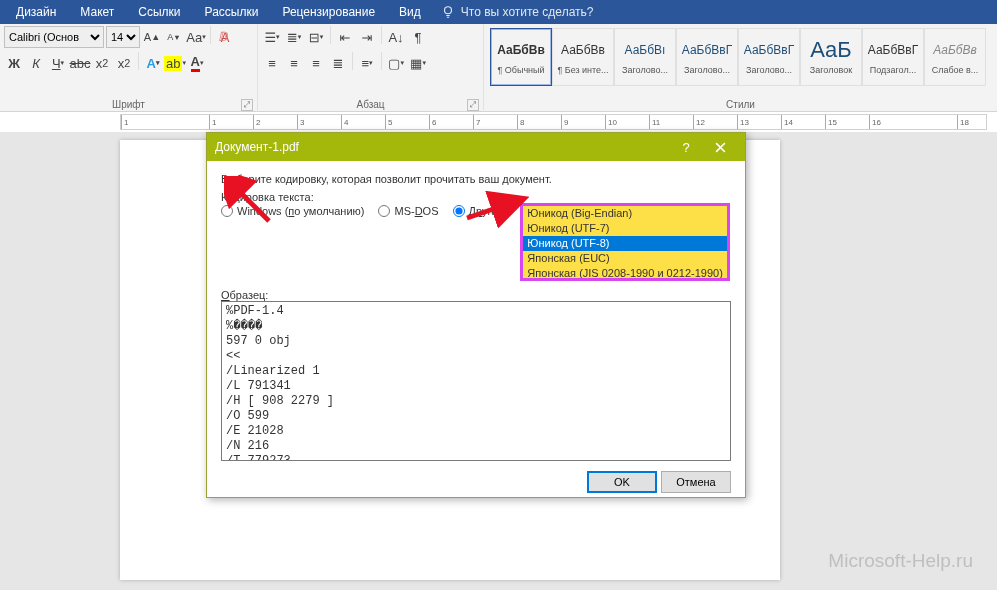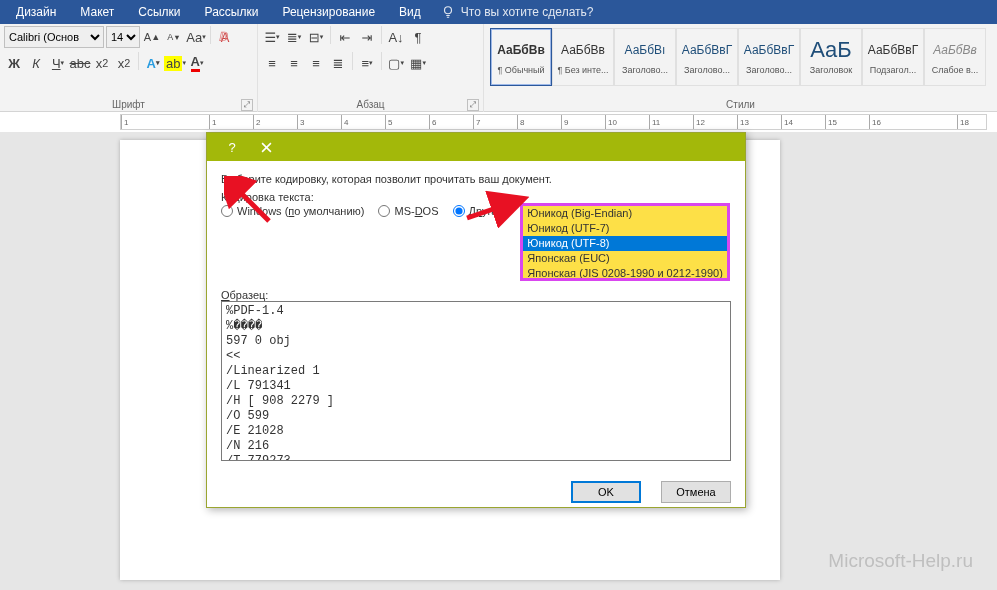--- a/index.html
+++ b/index.html
@@ -53,21 +53,21 @@
   .dlg-body { padding: 12px 14px 4px; font-size: 11px; color: #333; }
   .dlg-instr { margin-bottom: 6px; }
   .enc-row { display: flex; align-items: flex-start; gap: 14px; margin-bottom: 8px; }
   .radio { display: inline-flex; align-items: center; gap: 4px; cursor: pointer; }
   .radio input { margin: 0; width: 12px; height: 12px; }
   .enc-list { border: 3px solid #d946ef; width: 210px; height: 78px; overflow-y: scroll; background: #fde047; font-size: 11px; }
   .enc-list div { padding: 0 4px; height: 15px; line-height: 15px; white-space: nowrap; cursor: pointer; }
   .enc-list div.sel { background: #0078d7; color: #fff; }
   .sample-label { margin-top: 4px; display: block; }
   .sample-box { border: 1px solid #7a7a7a; height: 160px; overflow-y: scroll; background: #fff; font-family: "Courier New", monospace; font-size: 12px; padding: 2px 4px; white-space: pre; line-height: 1.25; }
-  .dlg-buttons { display: flex; justify-content: flex-end; gap: 20px; margin-top: 20px; }
+  .dlg-buttons { display: flex; justify-content: flex-end; gap: 4px; margin-top: 10px; }
   .dlg-btn { min-width: 70px; height: 22px; border: 1px solid #adadad; background: #e1e1e1; font-size: 11px; cursor: pointer; }
   .dlg-btn.primary { border: 1px solid #0078d7; box-shadow: 0 0 0 1px #0078d7 inset; }
 
   
   .arrow { position: absolute; pointer-events: none; }
 
   .watermark { position: absolute; right: 24px; bottom: 18px; color: #bfbfbf; font-size: 19px; font-family: "Segoe UI", sans-serif; }
 
   u.hot { text-decoration: underline; }
 </style>
@@ -228,20 +228,21 @@
       <div class="ruler-tick" style="left: 748px;">16</div>
       <div class="ruler-tick" style="left: 836px;">18</div>
     </div>
 </div>
 
 <div class="canvas">
   <div class="page"></div>
 
   <div class="dialog">
     <div class="dlg-title">
+      <span class="dlg-title-text">Документ-1.pdf</span>
       <div class="dlg-ctl">?</div>
       <div class="dlg-ctl">
         <svg width="11" height="11" viewBox="0 0 10 10" stroke="#fff" stroke-width="1.4">
             <path d="M1 1L9 9M9 1L1 9"></path>
           </svg>
       </div>
     </div>
     <div class="dlg-body">
       <div class="dlg-instr">Выберите кодировку, которая позволит прочитать ваш документ.</div>
       <div>Кодировка текста:</div>

